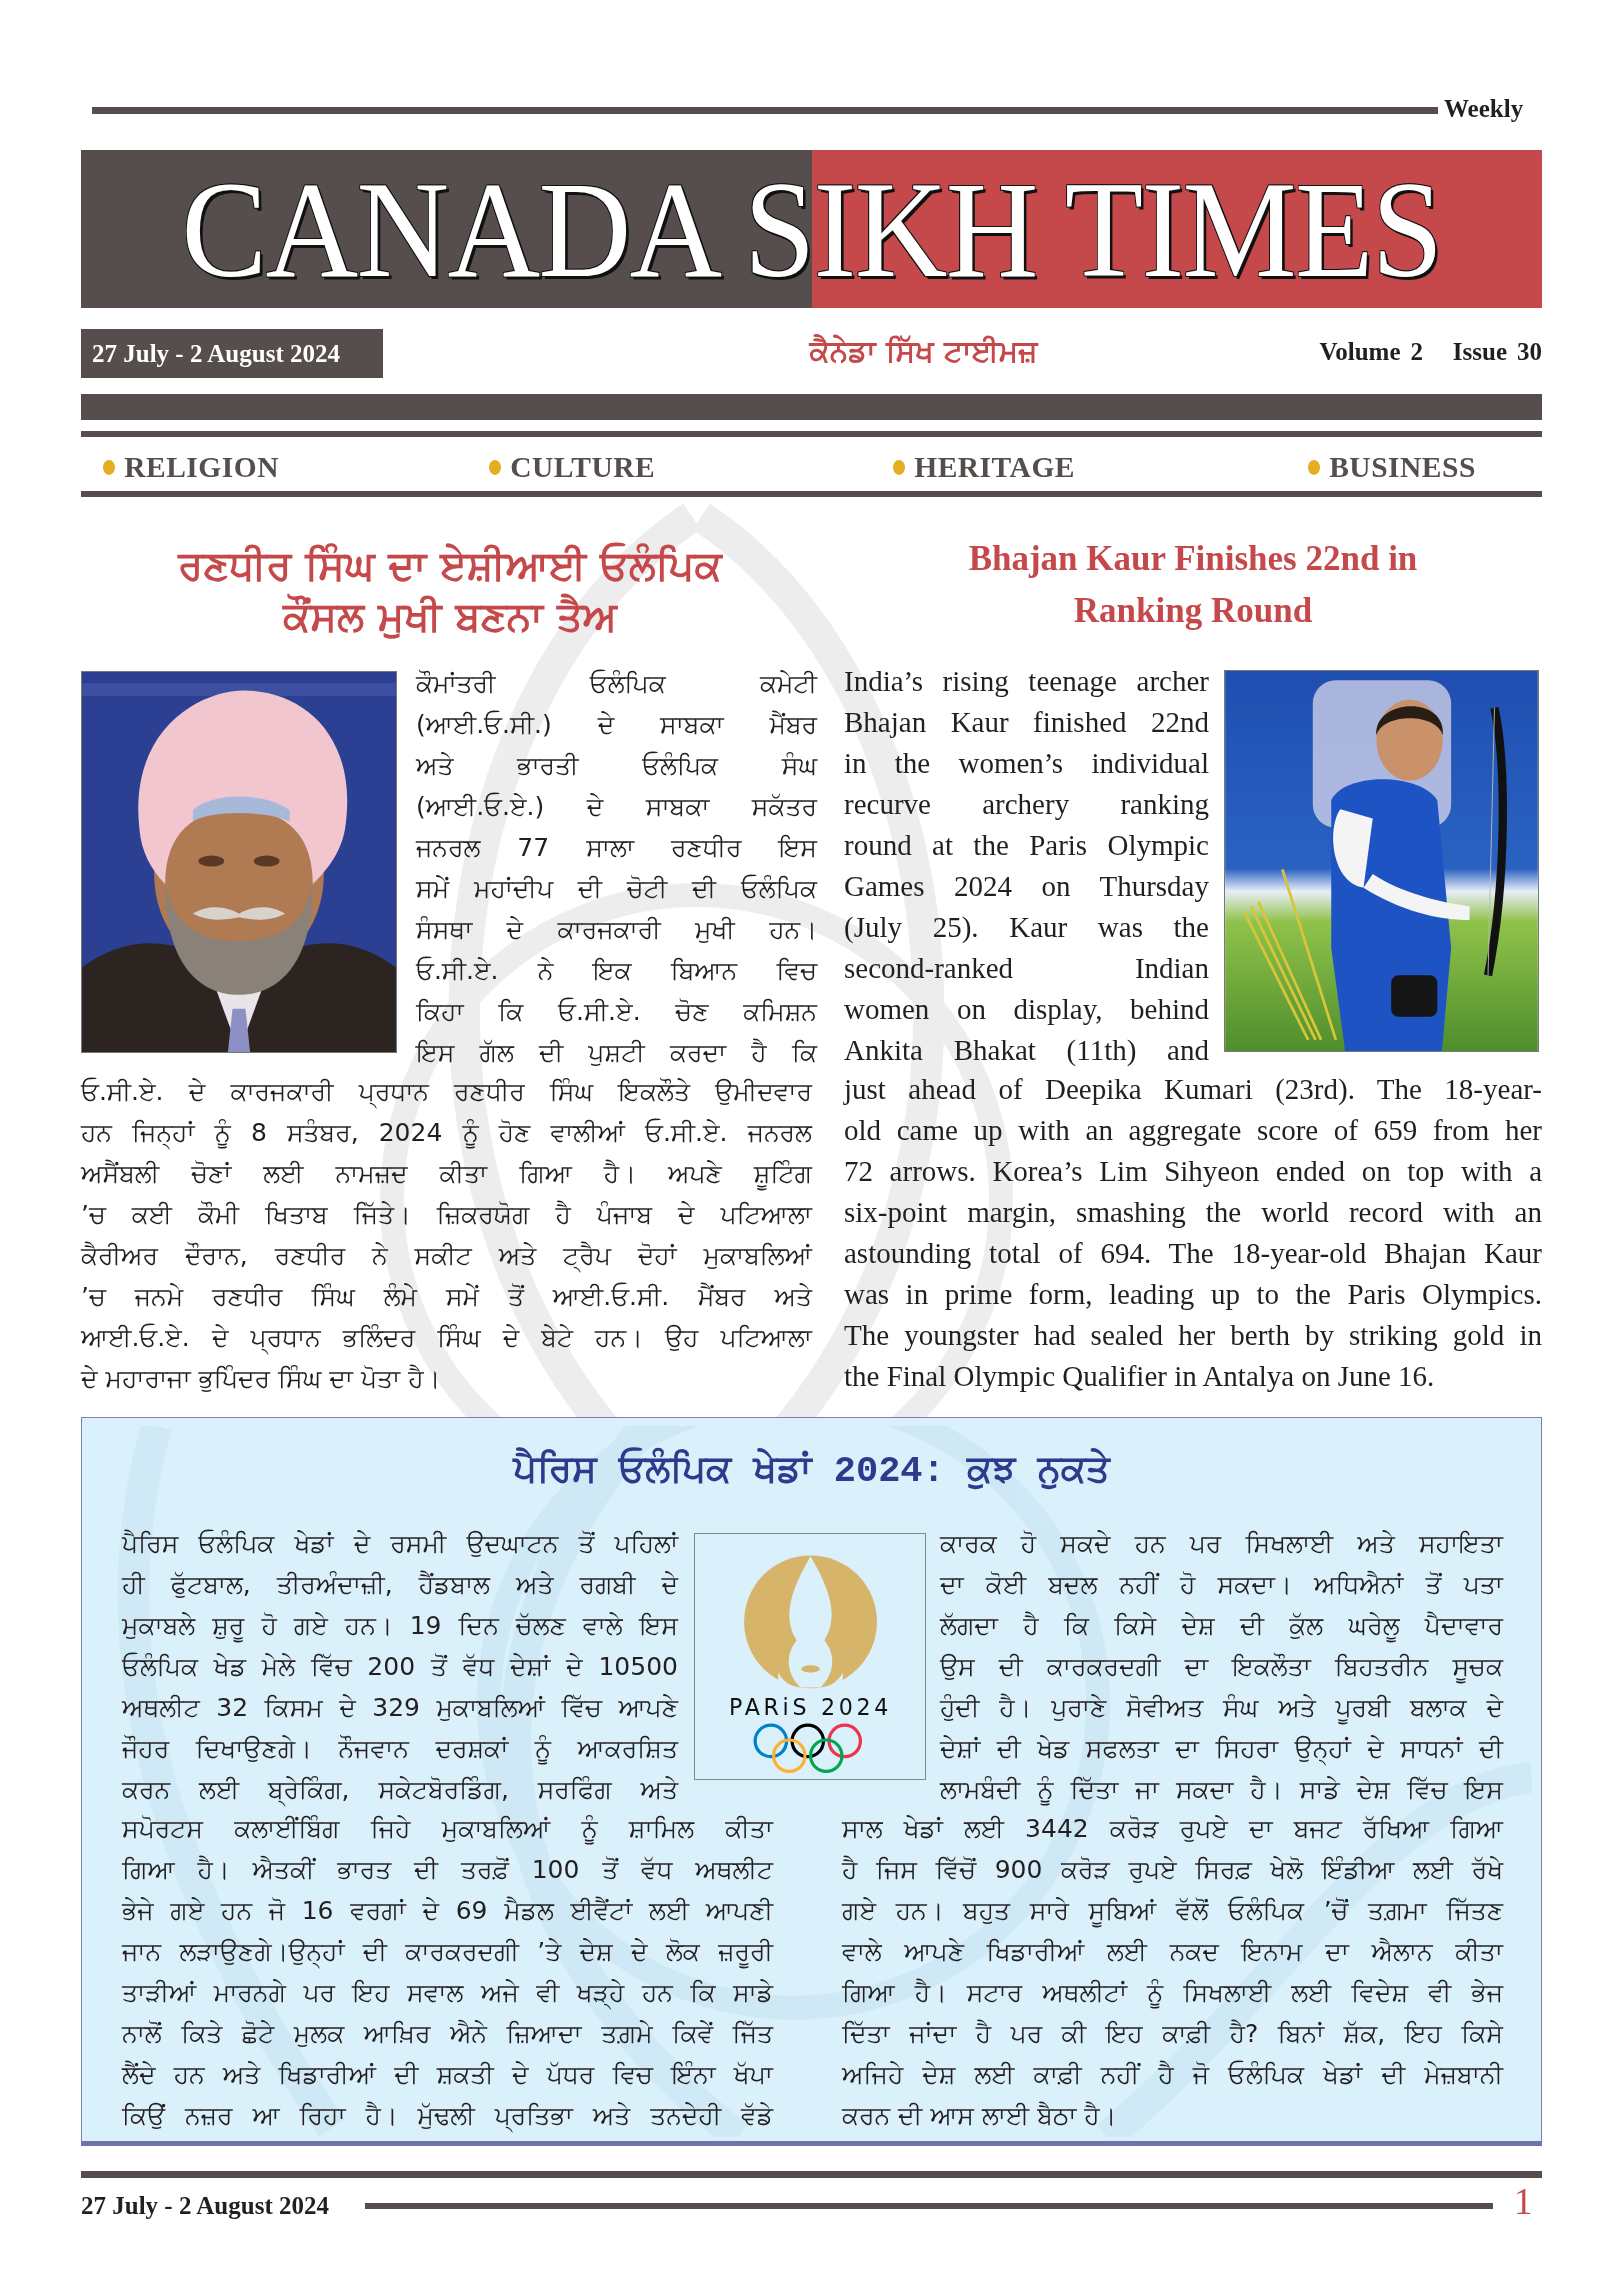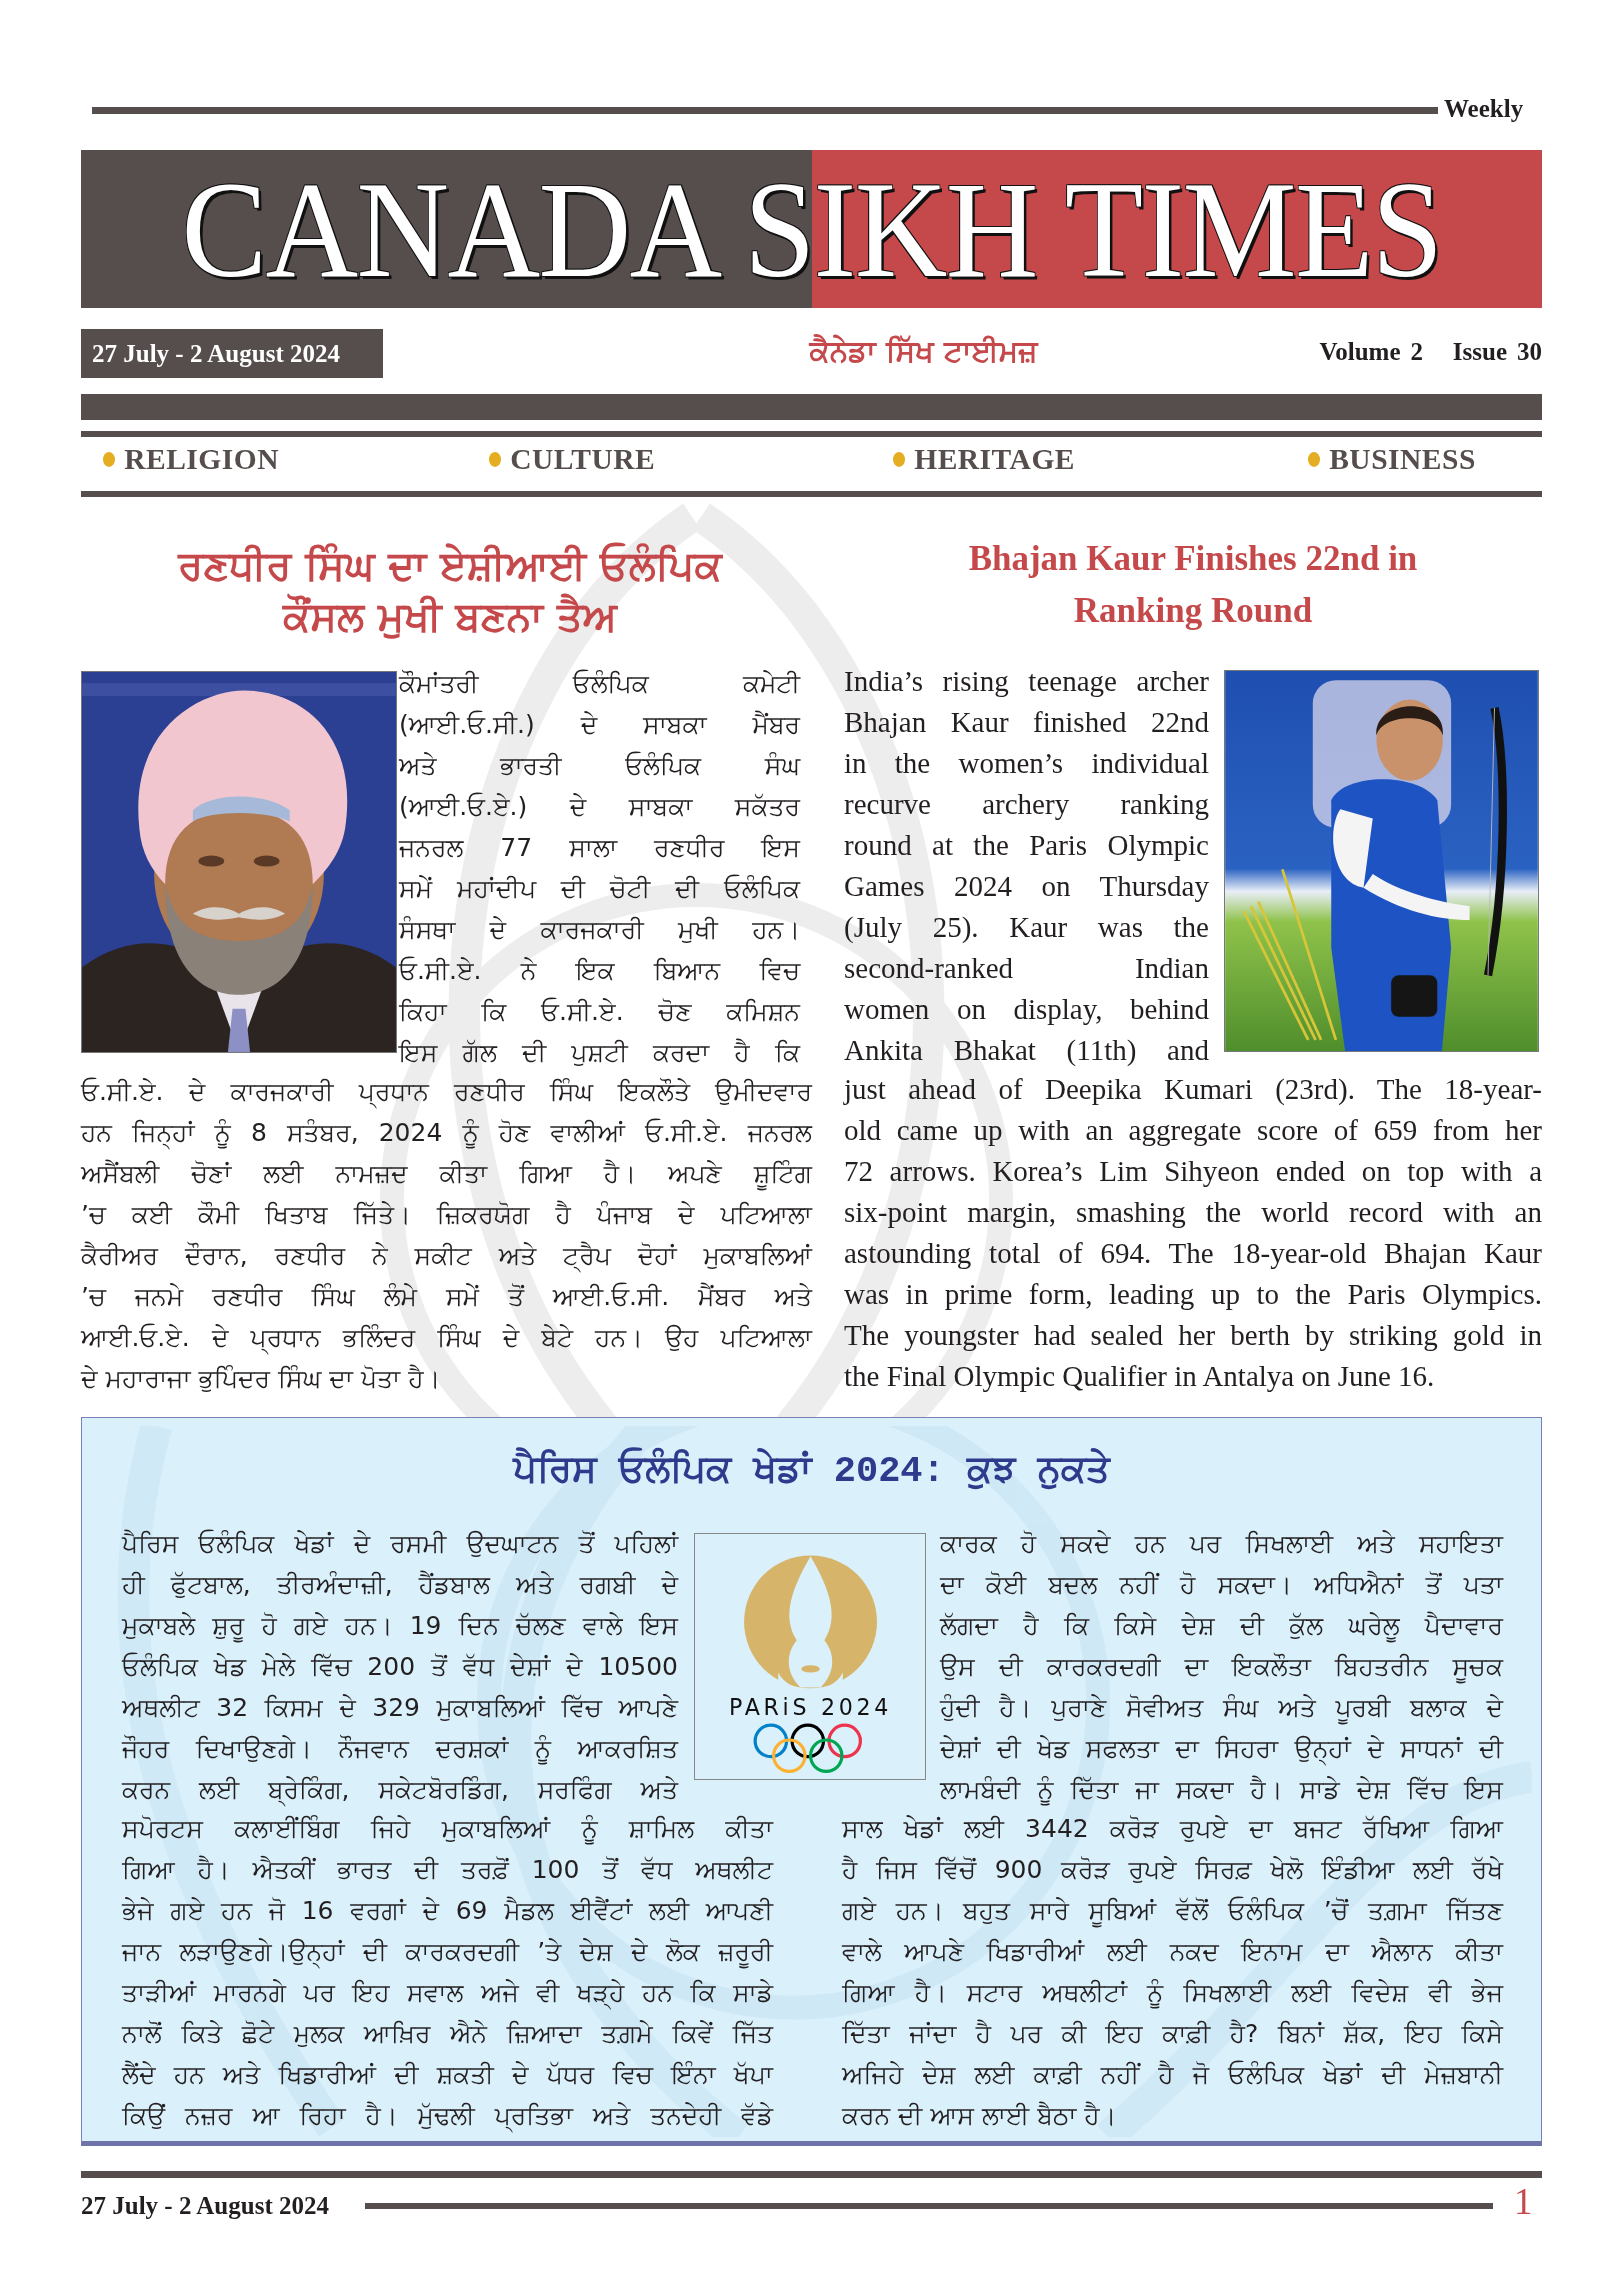--- a/index.html
+++ b/index.html
@@ -14,21 +14,21 @@
   .mast .dark { width:731px; height:100%; background:#554e4c; }
   .mast .red { flex:1; height:100%; background:#c5494b; }
   .mast-title { left:81px; top:150px; width:1461px; height:158px; display:flex; align-items:center; justify-content:center;
                 font-family:"Liberation Serif", serif; font-size:138px; letter-spacing:-1.8px; color:#fff;
                 text-shadow:2.8px 2.8px 0 #111, -0.9px -0.9px 0 #111, 0.9px -0.9px 0 #111, -0.9px 0.9px 0 #111; transform:scaleX(0.93); white-space:nowrap; }
   .datebox { left:81px; top:329px; width:302px; height:49px; background:#554e4c; color:#fff; font-size:25px; font-weight:bold;
              display:flex; align-items:center; padding-left:11px; box-sizing:border-box; }
   .subtitle { left:591px; top:334px; width:665px; text-align:center; font-family:"DejaVu Sans", sans-serif; font-weight:bold; font-size:29.5px; color:#c5494b; }
   .volume { left:1218px; top:338px; width:324px; text-align:right; font-size:25px; font-weight:bold; color:#231f20; word-spacing:3.7px; }
   .cats { left:81px; top:443px; width:1461px; height:46px; }
-  .cat { position:absolute; top:0; display:flex; align-items:center; font-size:29.5px; color:#554e4c; font-weight:bold; letter-spacing:0.5px; }
+  .cat { position:absolute; top:8px; display:flex; align-items:center; font-size:29.5px; color:#554e4c; font-weight:bold; letter-spacing:0.5px; }
   .dot { width:12px; height:14.8px; border-radius:50%; background:#e4ad22; margin-right:9.2px; display:inline-block; }
   
   .headline-pa { left:81px; top:540px; width:738px; text-align:center; font-family:"DejaVu Sans", sans-serif; font-weight:bold;
                  font-size:40px; line-height:51px; color:#c5494b; }
   .headline-en { left:844px; top:533px; width:698px; text-align:center; font-weight:bold; font-size:35px; line-height:52px; color:#c5494b; }
   .photo { position:absolute; overflow:hidden; border:0.9px solid #777; }
   .pa-text { font-family:"DejaVu Sans", sans-serif; font-size:25px; line-height:41px; color:#231f20; text-align:justify; text-align-last:justify; }
   .en-text { font-family:"Liberation Serif", serif; font-size:29px; line-height:41px; color:#231f20; text-align:justify; }
   .en-line { display:block; text-align:justify; text-align-last:justify; white-space:nowrap; }
   .pa-line { display:block; white-space:nowrap; text-align:justify; text-align-last:justify; }
@@ -105,21 +105,21 @@
     <ellipse cx="170" cy="220" rx="92" ry="105" fill="#b07a52"></ellipse>
     <path d="M90 230 C 90 320, 130 350, 170 350 C 210 350, 250 320, 250 230 C 240 280, 210 290, 170 292 C 130 290, 100 280, 90 230 Z" fill="#8a8178"></path>
     <path d="M120 262 C 140 250, 160 256, 170 262 C 180 256, 200 250, 220 262 C 200 272, 180 268, 170 266 C 160 268, 140 272, 120 262 Z" fill="#d8d2cc"></path>
     <path d="M62 170 C 50 60, 130 20, 175 20 C 240 20, 300 70, 285 170 C 280 200, 260 220, 250 230 C 250 175, 220 150, 170 148 C 120 150, 90 175, 90 230 C 75 215, 64 195, 62 170 Z" fill="#f2c6cf"></path>
     <path d="M120 150 C 140 130, 200 130, 225 150 L 225 162 C 200 150, 140 150, 120 162 Z" fill="#a7b9d8"></path>
     <ellipse cx="140" cy="205" rx="14" ry="6" fill="#5a3a26"></ellipse>
     <ellipse cx="200" cy="205" rx="14" ry="6" fill="#5a3a26"></ellipse>
   </svg>
 </div>
 
-<div class="abs pa-text" style="left:399px; top:663px; width:401px;">
+<div class="abs pa-text" style="left:416px; top:663px; width:401px;">
   <span class="pa-line">ਕੌਮਾਂਤਰੀ ਓਲੰਪਿਕ ਕਮੇਟੀ</span>
   <span class="pa-line">(ਆਈ.ਓ.ਸੀ.) ਦੇ ਸਾਬਕਾ ਮੈਂਬਰ</span>
   <span class="pa-line">ਅਤੇ ਭਾਰਤੀ ਓਲੰਪਿਕ ਸੰਘ</span>
   <span class="pa-line">(ਆਈ.ਓ.ਏ.) ਦੇ ਸਾਬਕਾ ਸਕੱਤਰ</span>
   <span class="pa-line">ਜਨਰਲ 77 ਸਾਲਾ ਰਣਧੀਰ ਇਸ</span>
   <span class="pa-line">ਸਮੇਂ ਮਹਾਂਦੀਪ ਦੀ ਚੋਟੀ ਦੀ ਓਲੰਪਿਕ</span>
   <span class="pa-line">ਸੰਸਥਾ ਦੇ ਕਾਰਜਕਾਰੀ ਮੁਖੀ ਹਨ।</span>
   <span class="pa-line">ਓ.ਸੀ.ਏ. ਨੇ ਇਕ ਬਿਆਨ ਵਿਚ</span>
   <span class="pa-line">ਕਿਹਾ ਕਿ ਓ.ਸੀ.ਏ. ਚੋਣ ਕਮਿਸ਼ਨ</span>
   <span class="pa-line">ਇਸ ਗੱਲ ਦੀ ਪੁਸ਼ਟੀ ਕਰਦਾ ਹੈ ਕਿ</span>

